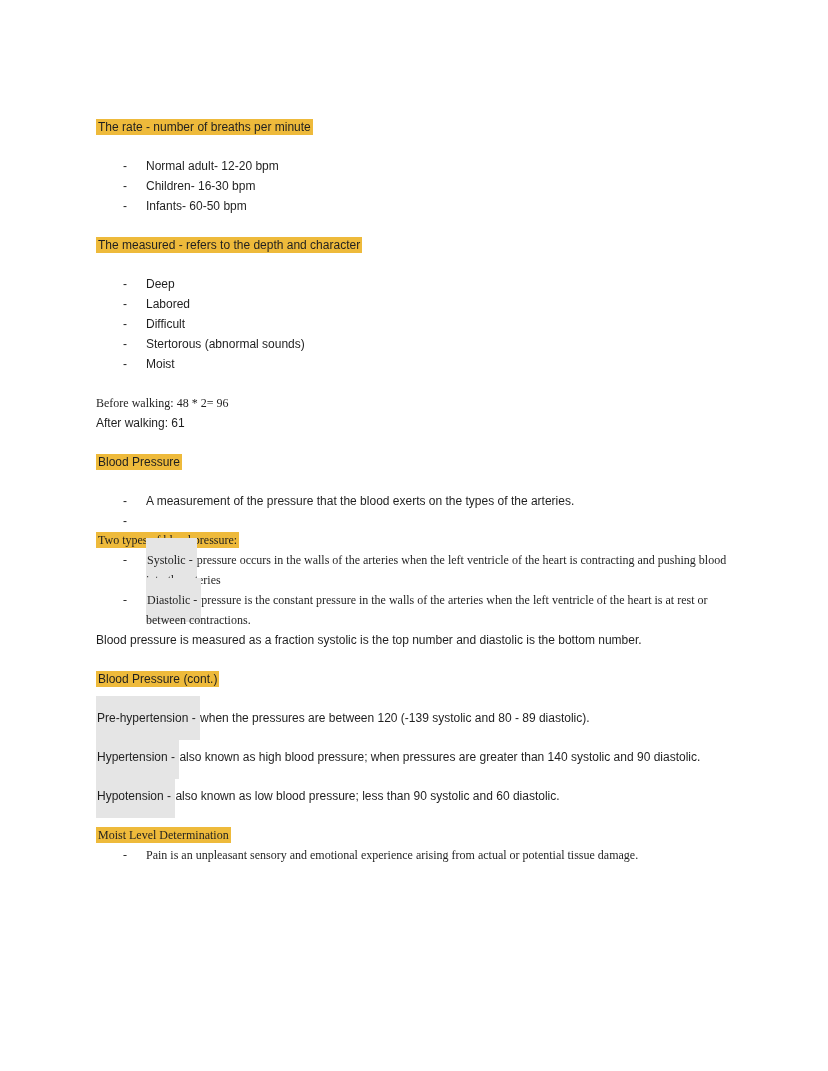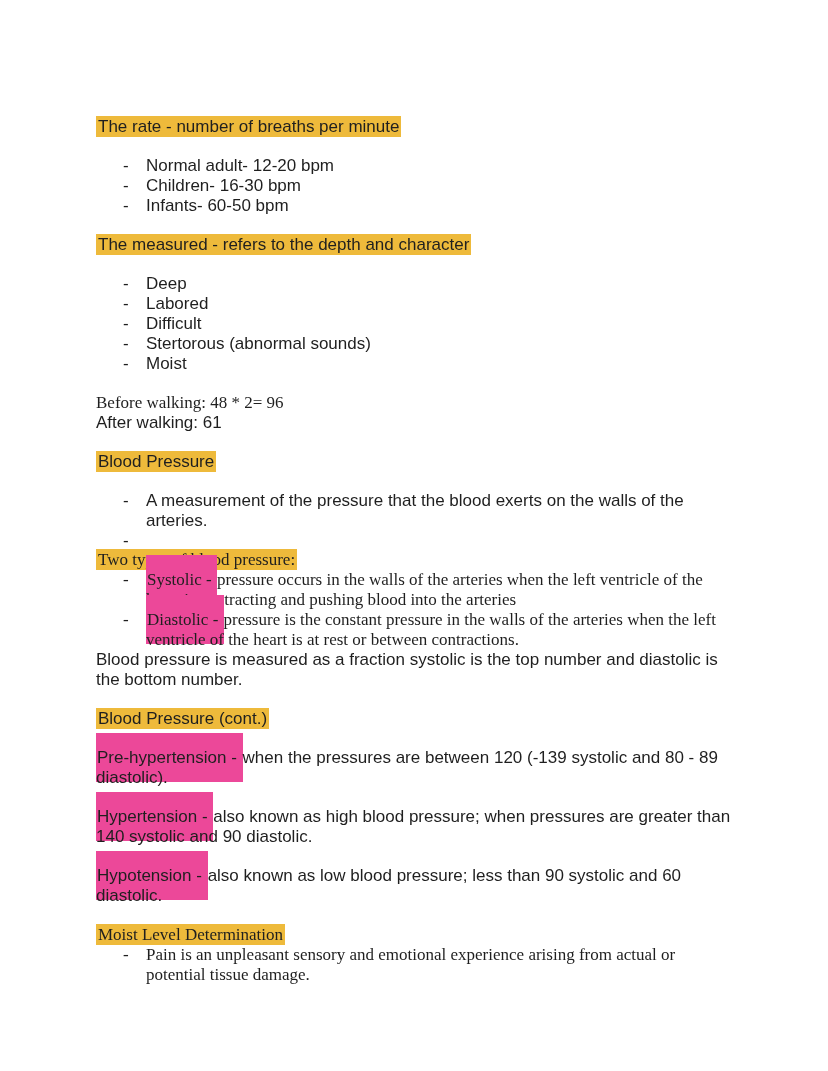--- a/index.html
+++ b/index.html
@@ -18,42 +18,42 @@
   }
   .content {
     position: absolute;
     left: 96px;
     top: 117px;
     width: 639px;
   }
   p, ul {
     margin: 0;
     padding: 0;
-    font-size: 17px;
+    font-size: 12px;
     line-height: 20px;
     font-weight: 400;
   }
   .gap { margin-bottom: 19px; }
   .tight { margin-bottom: 0; font-family: Liberation Serif, serif; }
   ul { list-style: none; }
   li {
     position: relative;
     padding-left: 50px;
   }
   .marker {
     position: absolute;
     left: 27px;
     top: 0;
   }
   .hl-gold {
     background: #eeba3b;
     padding: 1px 2px;
   }
   .hl-yellow {
-    background: #ec4899;
+    background: #e5e5e5;
     padding: 15px 1px;
   }
 </style>
 </head>
 <body>
 
 <div class="page">
   <div class="content">
 
     <p class="gap"><span class="hl-gold">The rate - number of breaths per minute</span></p>
@@ -73,21 +73,21 @@
       <li><span class="marker">-</span><span>Stertorous (abnormal sounds)</span></li>
       <li><span class="marker">-</span><span>Moist</span></li>
     </ul>
 
     <p class="tight">Before walking: 48 * 2= 96</p>
     <p class="gap">After walking: 61</p>
 
     <p class="gap"><span class="hl-gold">Blood Pressure</span></p>
 
     <ul class="gap">
-      <li><span class="marker">-</span><span>A measurement of the pressure that the blood exerts on the walls of the arteries.</span></li>
+      <li><span class="marker">-</span><span>A measurement of the pressure that the blood exerts on the types of the arteries.</span></li>
       <li><span class="marker">-</span></li>
     </ul>
 
     <p class="tight"><span class="hl-gold">Two types of blood pressure:</span></p>
 
     <ul class="tight">
       <li><span class="marker">-</span><span class="hl-yellow">Systolic - </span><span>pressure occurs in the walls of the arteries when the left ventricle of the heart is contracting and pushing blood into the arteries</span></li>
       <li><span class="marker">-</span><span class="hl-yellow">Diastolic - </span><span>pressure is the constant pressure in the walls of the arteries when the left ventricle of the heart is at rest or between contractions.</span></li>
     </ul>
 

